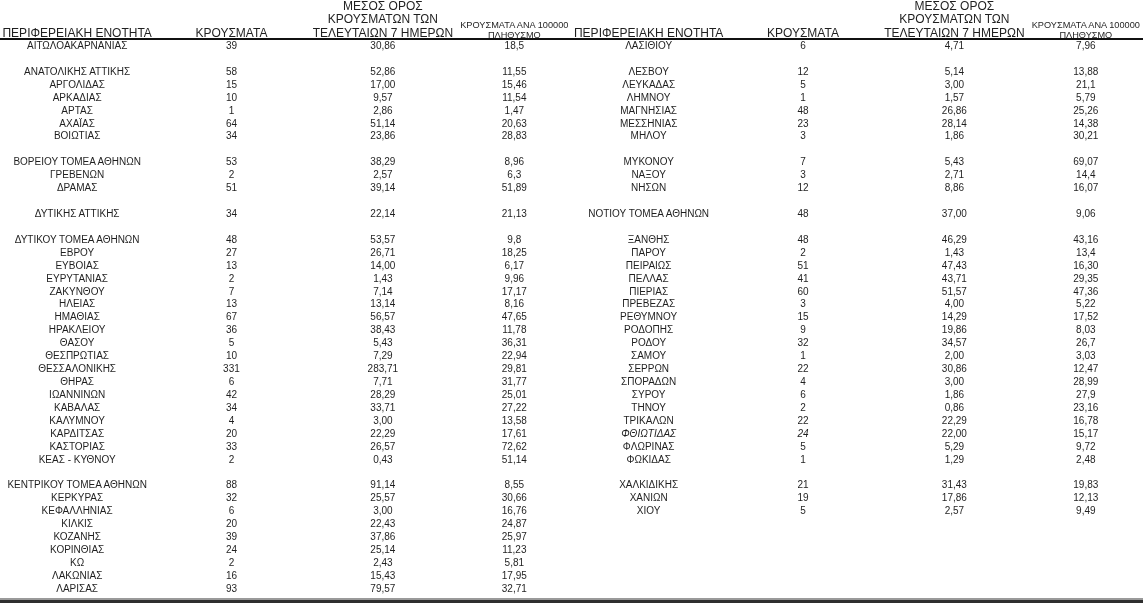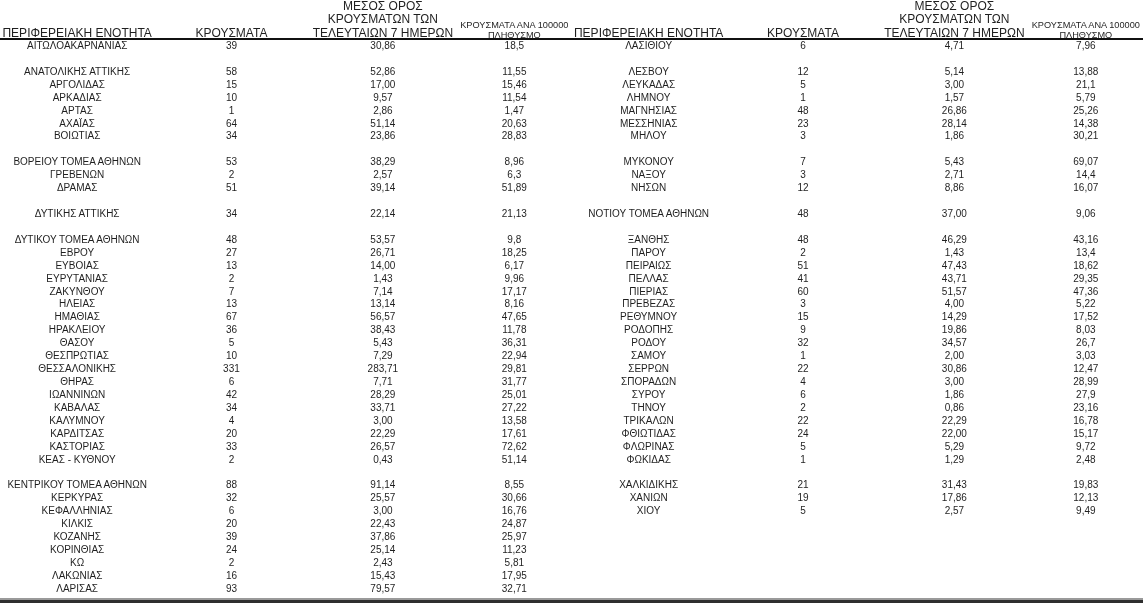--- a/index.html
+++ b/index.html
@@ -10,21 +10,21 @@
   .thead{display:grid;grid-template-columns:27% 27% 26% 20%;height:40px;
          border-bottom:2px solid #111;align-items:end;box-sizing:border-box;padding-bottom:2px;}
   .hcell{text-align:center;line-height:1.12;}
   .h-region,.h-cases{font-size:12px;}
   .h-avg{font-size:12px;}
   .h-per{font-size:9.2px;text-align:center;}
   .tbody{width:100%;}
   .trow{display:grid;grid-template-columns:27% 27% 26% 20%;height:12.93px;}
   .tcell{text-align:center;font-size:10px;line-height:12.93px;white-space:nowrap;
          overflow:hidden;}
-  .tcell.italic{text-align:center;}
+  .tcell.italic{font-style:italic;text-align:center;}
   .bottom-rule{position:absolute;left:0;top:598px;width:1143px;height:5px;
                background:linear-gradient(#9a9a9a 0,#9a9a9a 2px,#2e2e2e 2px,#2e2e2e 100%);}
 </style>
 </head>
 <body>
 
 <div class="page">
   <div class="tables">
 
     <div class="half">
@@ -415,21 +415,21 @@
           <div class="trow">
             <div class="tcell">ΠΑΡΟΥ</div>
             <div class="tcell">2</div>
             <div class="tcell">1,43</div>
             <div class="tcell">13,4</div>
           </div>
           <div class="trow">
             <div class="tcell">ΠΕΙΡΑΙΩΣ</div>
             <div class="tcell">51</div>
             <div class="tcell">47,43</div>
-            <div class="tcell">18,62</div>
+            <div class="tcell">16,30</div>
           </div>
           <div class="trow">
             <div class="tcell">ΠΕΛΛΑΣ</div>
             <div class="tcell">41</div>
             <div class="tcell">43,71</div>
             <div class="tcell">29,35</div>
           </div>
           <div class="trow">
             <div class="tcell">ΠΙΕΡΙΑΣ</div>
             <div class="tcell">60</div>

